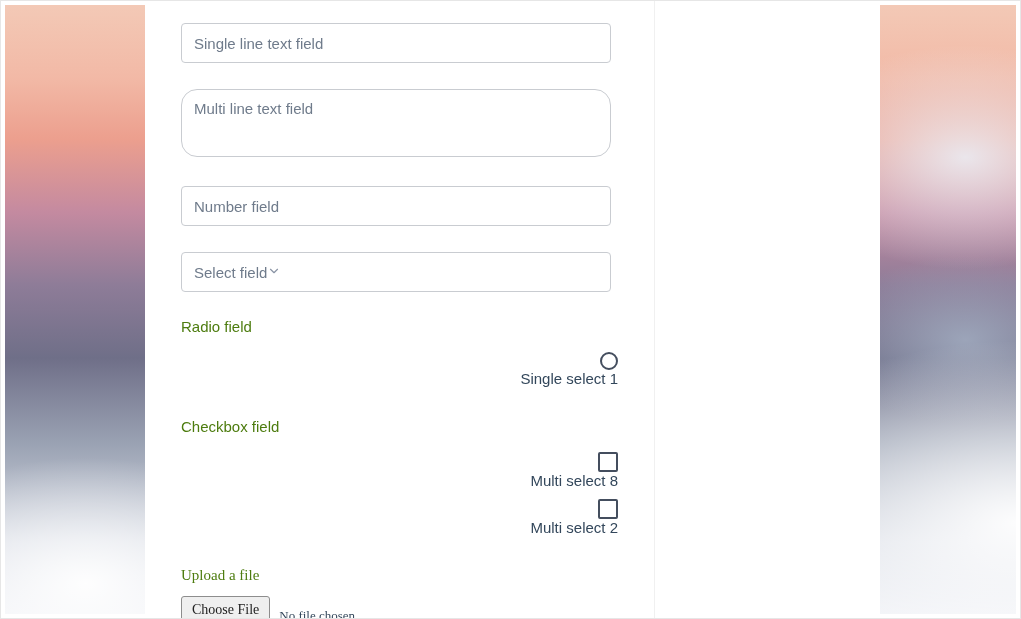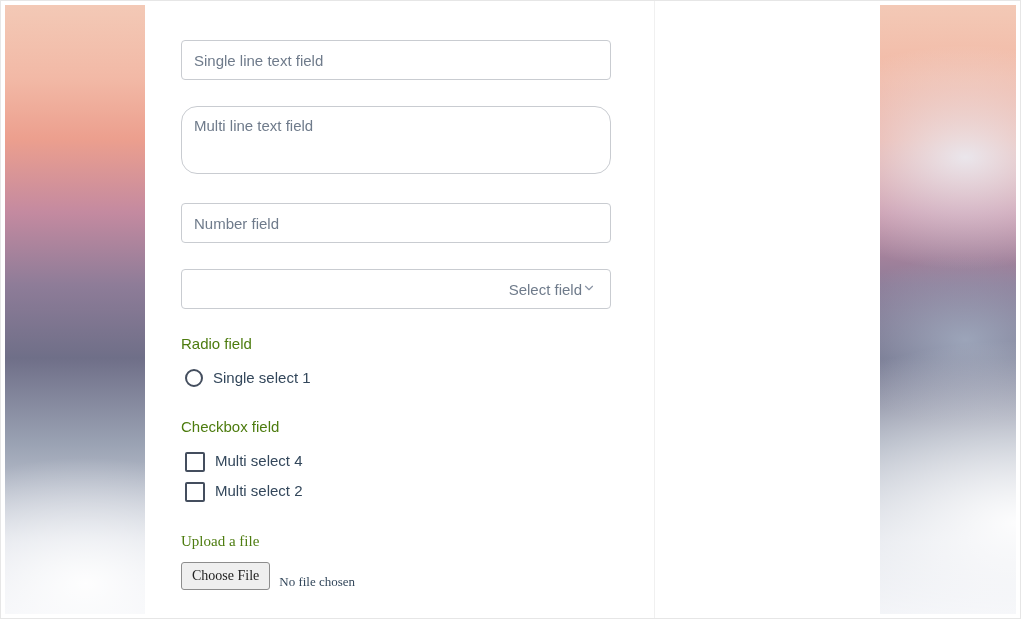--- a/index.html
+++ b/index.html
@@ -51,21 +51,21 @@
     top: 0; bottom: 0;
     left: 653px; 
     width: 1px;
     background: #f0f0f0;
   }
   .form-col {
     position: absolute;
     top: 0; bottom: 0;
     left: 144px;
     width: 509px;
-    padding: 39px 36px 24px 36px;
+    padding: 22px 36px 24px 36px;
     overflow: hidden;
   }
   .field { margin-bottom: 26px; }
   .field:last-child { margin-bottom: 0; font-family: Liberation Serif, serif; }
   .input, .textarea, .select {
     width: 430px;
     border: 1px solid #c9ccd1;
     border-radius: 4px;
     background: #fff;
     color: #33475b;
@@ -81,40 +81,40 @@
     height: 68px;
     padding: 10px 12px;
     font-size: 15px;
     resize: none;
     border-radius: 16px;
   }
   .select {
     height: 40px;
     display: flex;
     align-items: center;
-    justify-content: flex-end;
+    justify-content: flex-start;
     padding: 0 14px 0 12px;
     font-size: 15px;
     color: #6f7b8b;
     cursor: pointer;
   }
   .select .chev { color: #8a94a5; }
   .group-label {
     font-size: 15px;
     color: #4d7c0f;
     margin-bottom: 12px;
   }
   .opt-row {
     display: flex;
-    align-items: flex-start;
-    gap: 10px;
+    align-items: flex-end;
     padding: 5px 0 5px 4px;
     font-size: 15px;
     color: #33475b;
     cursor: pointer;
+    flex-direction: column;
   }
   .radio-dot {
     width: 18px; height: 18px;
     border: 2px solid #444e5e;
     border-radius: 50%;
     flex: 0 0 auto;
   }
   .check-box {
     width: 20px; height: 20px;
     border: 2px solid #444e5e;
@@ -178,21 +178,21 @@
       <div class="opt-row">
         <span class="radio-dot"></span>
         <span>Single select 1</span>
       </div>
     </div>
 
     <div class="field">
       <div class="group-label">Checkbox field</div>
       <div class="opt-row">
         <span class="check-box"></span>
-        <span>Multi select 4</span>
+        <span>Multi select 8</span>
       </div>
       <div class="opt-row">
         <span class="check-box"></span>
         <span>Multi select 2</span>
       </div>
     </div>
 
     <div class="field">
       <div class="group-label">Upload a file</div>
       <div class="file-row">

